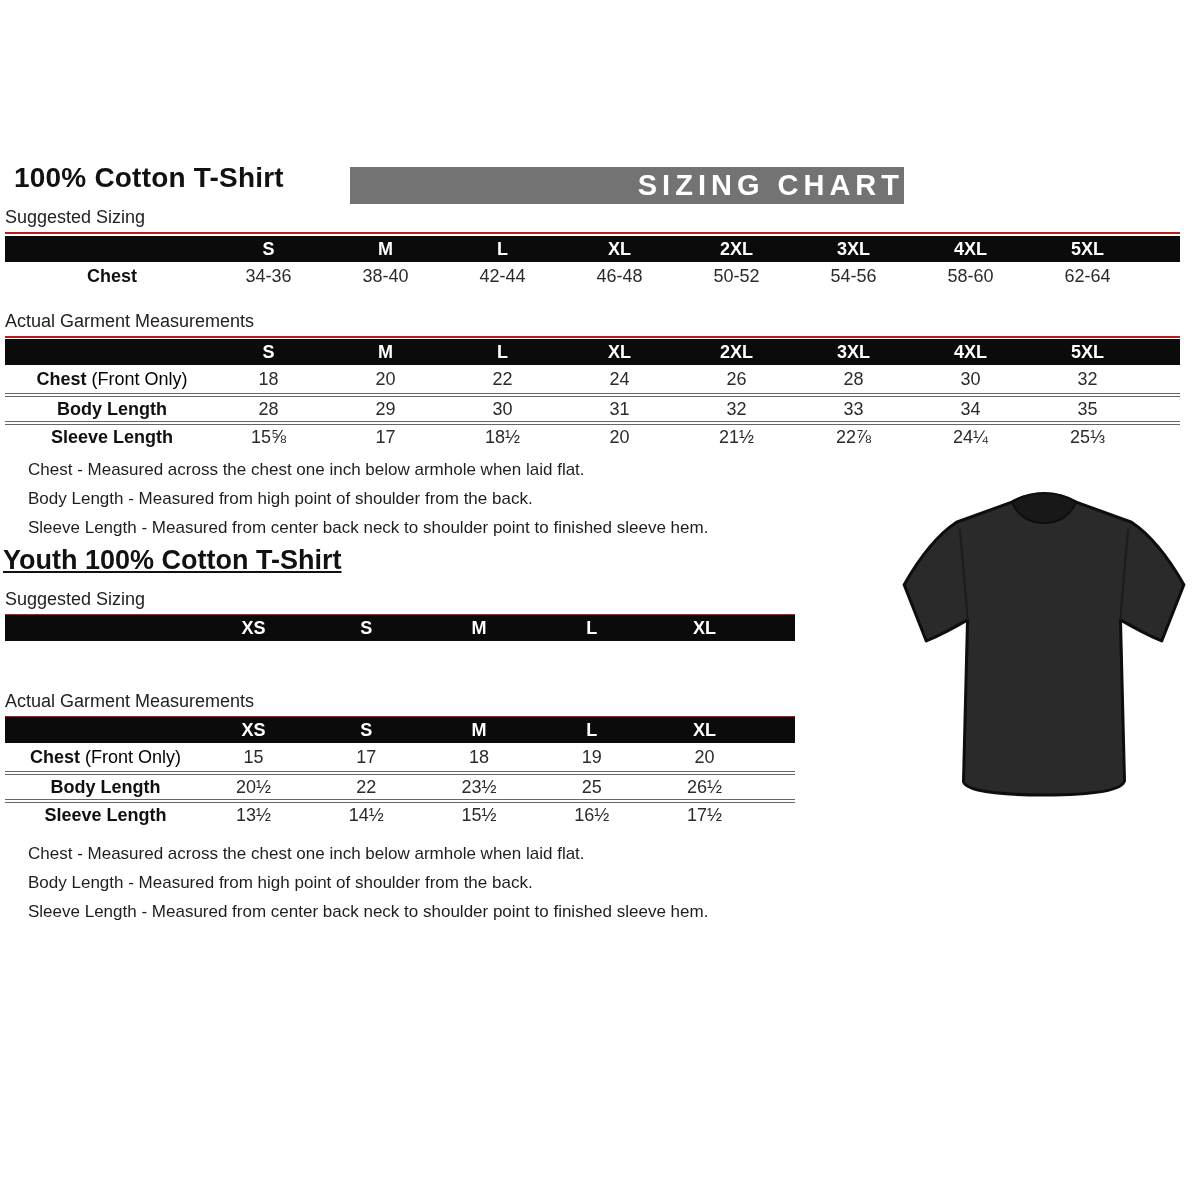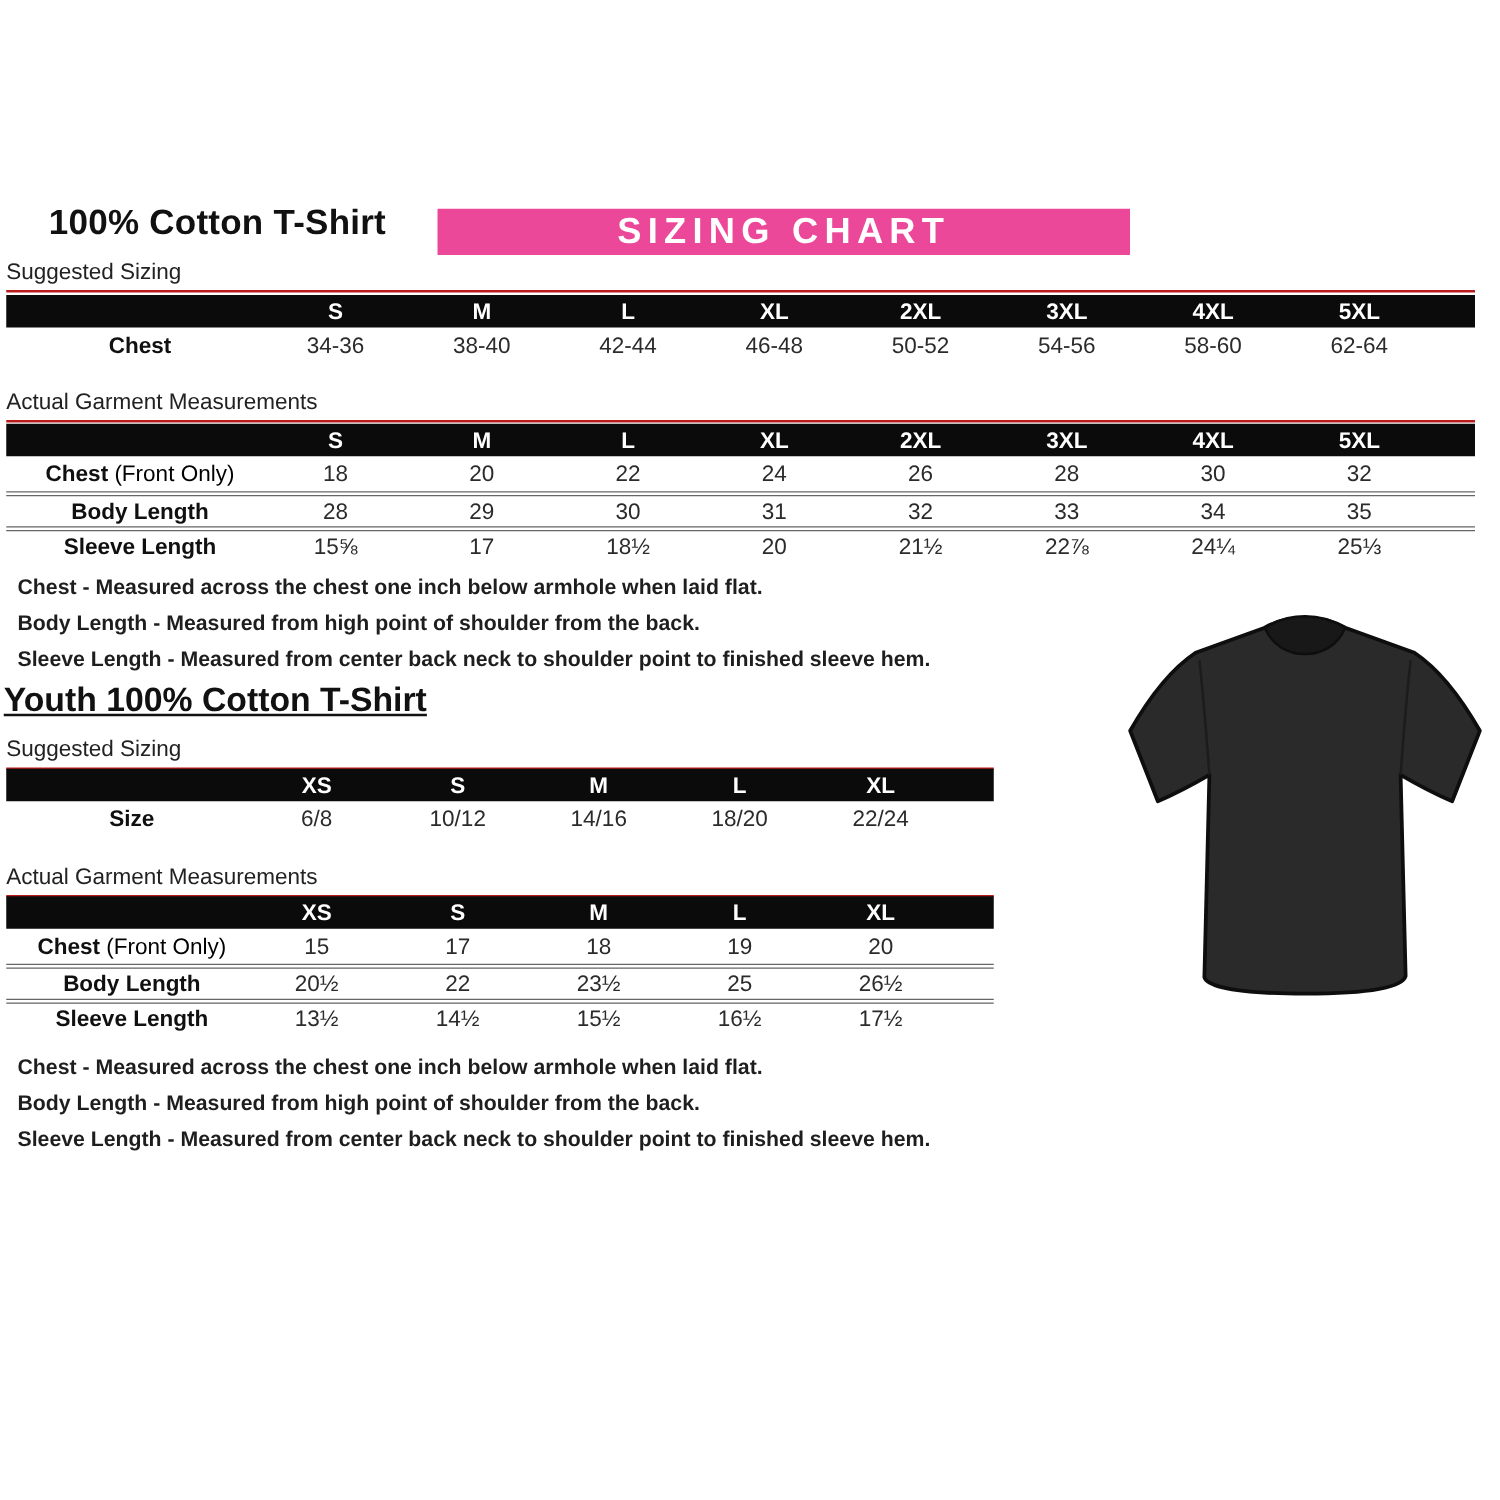--- a/index.html
+++ b/index.html
@@ -10,31 +10,30 @@
     font-family: "Liberation Sans", "DejaVu Sans", sans-serif;
     color: #1c1c1c;
     overflow: hidden;
   }
   .abs { position: absolute; }
 
   .page-title {
     left: 14px; top: 162px;
     font-size: 28px; font-weight: bold; color: #111;
     letter-spacing: 0.2px;
-    margin-left: 25px;
   }
   .youth-title {
     left: 3px; top: 545px;
     font-size: 27px; font-weight: bold; color: #111; text-decoration: underline;
   }
 
   .banner {
     left: 350px; top: 167px; width: 554px; height: 37px;
-    background: #ec4899; color: #fff;
-    display: flex; align-items: center; justify-content: center;
+    background: #737373; color: #fff;
+    display: flex; align-items: center; justify-content: flex-end;
     font-size: 29px; font-weight: bold; letter-spacing: 5px;
   }
 
   .sec-heading {
     font-size: 18px; color: #222;
     border-bottom: 2px solid #b91c1c;
     padding-bottom: 4px;
   }
   .sec-heading.adult { width: 1175px; left: 5px; }
   .sec-heading.youth { width: 790px; left: 5px; }
@@ -56,21 +55,21 @@
 
   .adult .thead, .adult .trow { padding-right: 34px; }
   .youth .thead, .youth .trow { padding-right: 34px; }
 
   .lbl { width: 205px; padding-left: 9px; text-align: center;
          font-weight: bold; color: #101010; flex: none; }
   .youth .lbl { width: 192px; }
   .lbl .reg { font-weight: normal; color: #000000; }
   .c { flex: 1; text-align: center; }
 
-  .notes { left: 14px; font-weight: bold; }
+  .notes { left: 28px; }
   .notes .note-line { height: 29px; font-size: 17px; color: #1e1e1e; }
 
   .tshirt { left: 893px; top: 483px; width: 302px; height: 322px; }
 </style>
 </head>
 <body>
 
 <div class="abs page-title">100% Cotton T-Shirt</div>
 
 <div class="abs banner">
@@ -164,28 +163,20 @@
 <div class="abs sec-heading youth" style="top:589px">Suggested Sizing</div>
 
 <div class="abs tbl youth" style="top:615px">
   <div class="thead">
     <div class="lbl"></div>
     <div class="c">XS</div>
     <div class="c">S</div>
     <div class="c">M</div>
     <div class="c">L</div>
     <div class="c">XL</div>
-  </div>
-  <div class="trow">
-    <div class="lbl"><span>Size</span><span class="reg"></span></div>
-    <div class="c">6/8</div>
-    <div class="c">10/12</div>
-    <div class="c">14/16</div>
-    <div class="c">18/20</div>
-    <div class="c">22/24</div>
   </div>
 </div>
 
 <div class="abs sec-heading youth" style="top:691px">Actual Garment Measurements</div>
 
 <div class="abs tbl youth" style="top:717px">
   <div class="thead">
     <div class="lbl"></div>
     <div class="c">XS</div>
     <div class="c">S</div>

